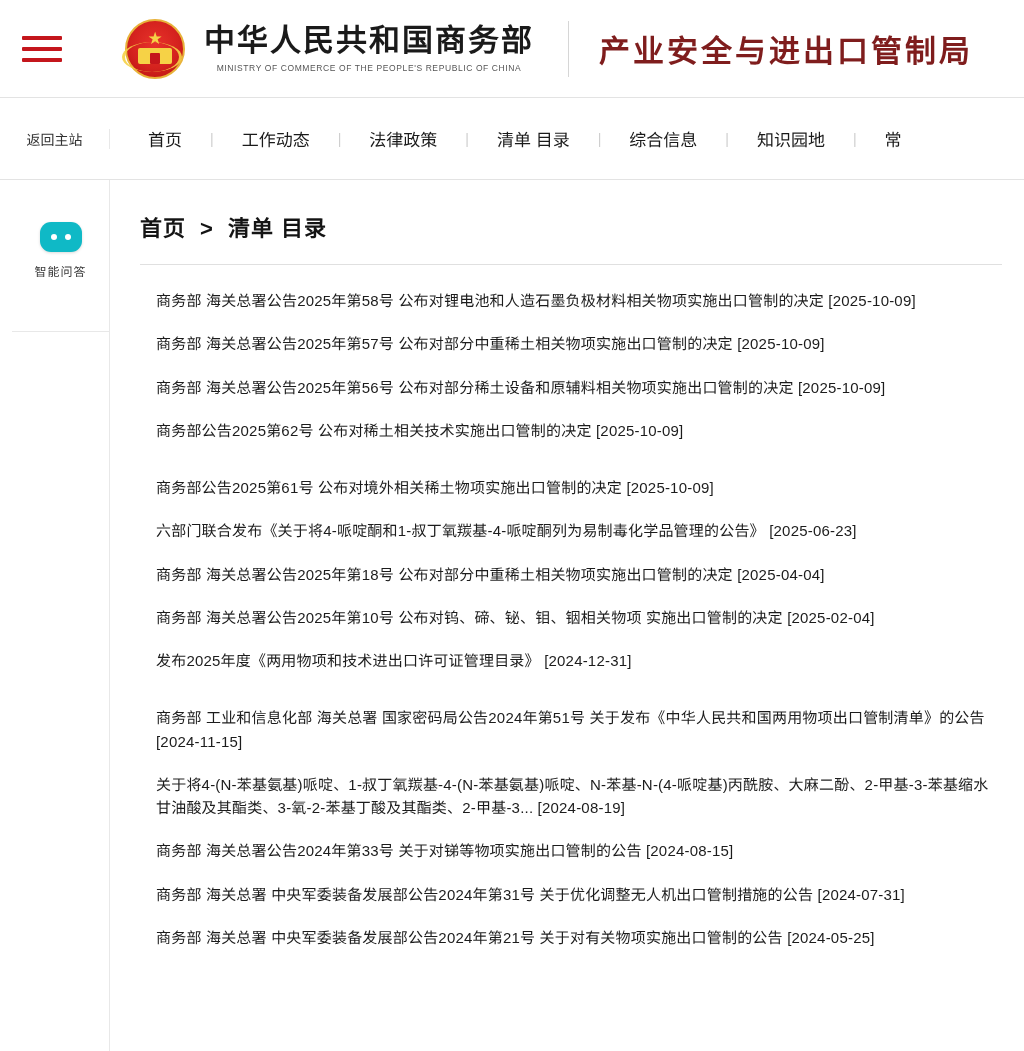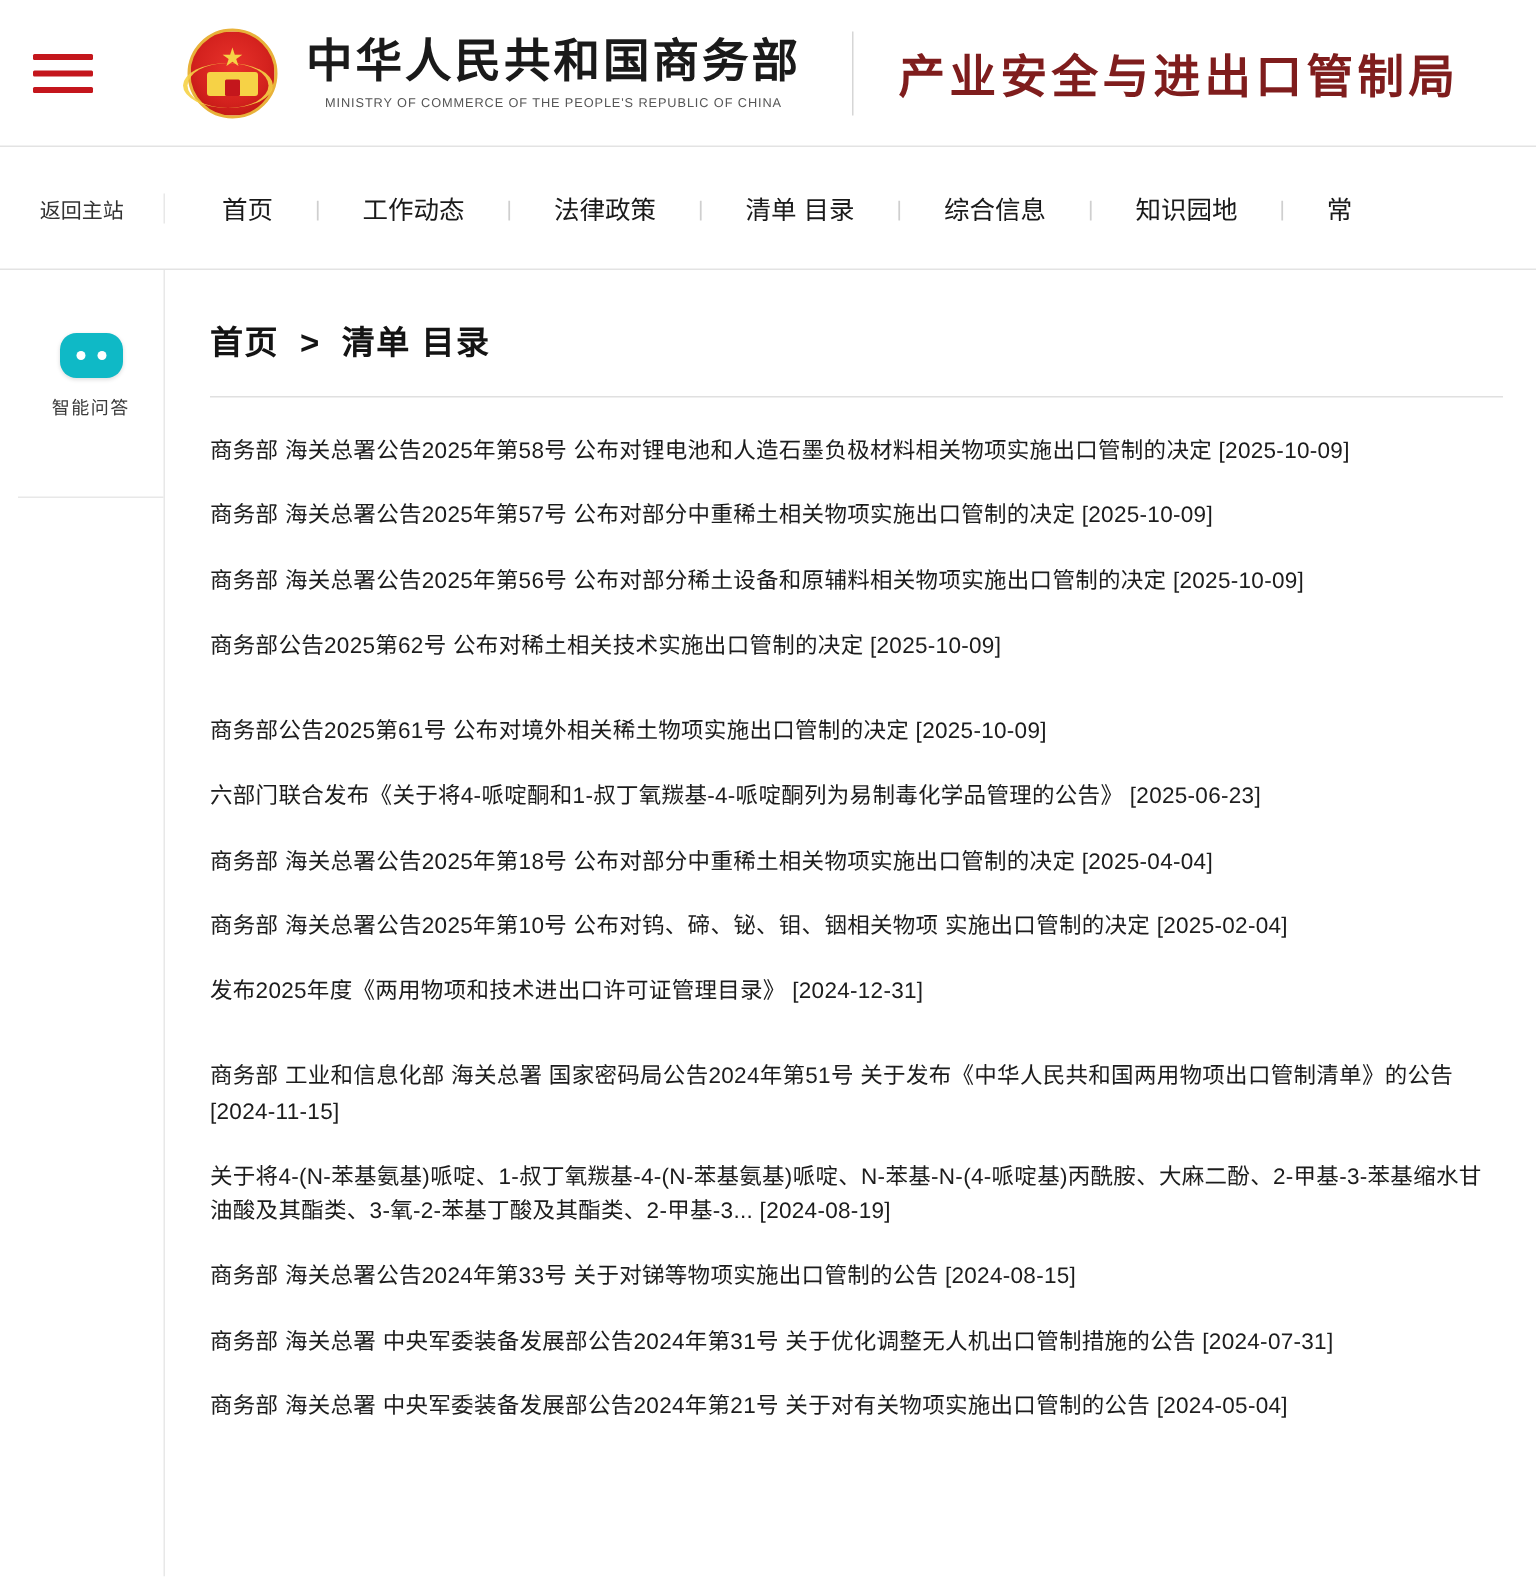--- a/index.html
+++ b/index.html
@@ -220,20 +220,21 @@
     padding-bottom: 22px;
     border-bottom: 1px solid #e0e0e0;
   }
   .breadcrumb .sep {
     margin: 0 14px;
     font-weight: 700;
     color: #141414;
   }
   .list {
     padding-top: 14px;
+    margin-left: 16px;
   }
   .list-item {
     font-size: 15px;
     color: #1c1c1c;
     line-height: 1.55;
     padding: 10px 0;
     cursor: pointer;
     letter-spacing: .2px;
   }
   .list-item.gap-top { margin-top: 14px; }
@@ -308,16 +309,16 @@
       <div class="list-item">商务部公告2025第62号 公布对稀土相关技术实施出口管制的决定 [2025-10-09]</div>
       <div class="list-item gap-top">商务部公告2025第61号 公布对境外相关稀土物项实施出口管制的决定 [2025-10-09]</div>
       <div class="list-item">六部门联合发布《关于将4-哌啶酮和1-叔丁氧羰基-4-哌啶酮列为易制毒化学品管理的公告》 [2025-06-23]</div>
       <div class="list-item">商务部 海关总署公告2025年第18号 公布对部分中重稀土相关物项实施出口管制的决定 [2025-04-04]</div>
       <div class="list-item">商务部 海关总署公告2025年第10号 公布对钨、碲、铋、钼、铟相关物项 实施出口管制的决定 [2025-02-04]</div>
       <div class="list-item">发布2025年度《两用物项和技术进出口许可证管理目录》 [2024-12-31]</div>
       <div class="list-item gap-top">商务部 工业和信息化部 海关总署 国家密码局公告2024年第51号 关于发布《中华人民共和国两用物项出口管制清单》的公告 [2024-11-15]</div>
       <div class="list-item">关于将4-(N-苯基氨基)哌啶、1-叔丁氧羰基-4-(N-苯基氨基)哌啶、N-苯基-N-(4-哌啶基)丙酰胺、大麻二酚、2-甲基-3-苯基缩水甘油酸及其酯类、3-氧-2-苯基丁酸及其酯类、2-甲基-3... [2024-08-19]</div>
       <div class="list-item">商务部 海关总署公告2024年第33号 关于对锑等物项实施出口管制的公告 [2024-08-15]</div>
       <div class="list-item">商务部 海关总署 中央军委装备发展部公告2024年第31号 关于优化调整无人机出口管制措施的公告 [2024-07-31]</div>
-      <div class="list-item">商务部 海关总署 中央军委装备发展部公告2024年第21号 关于对有关物项实施出口管制的公告 [2024-05-04]</div>
+      <div class="list-item">商务部 海关总署 中央军委装备发展部公告2024年第21号 关于对有关物项实施出口管制的公告 [2024-05-25]</div>
     </div>
   </div>
 </div>
 
 </body></html>

